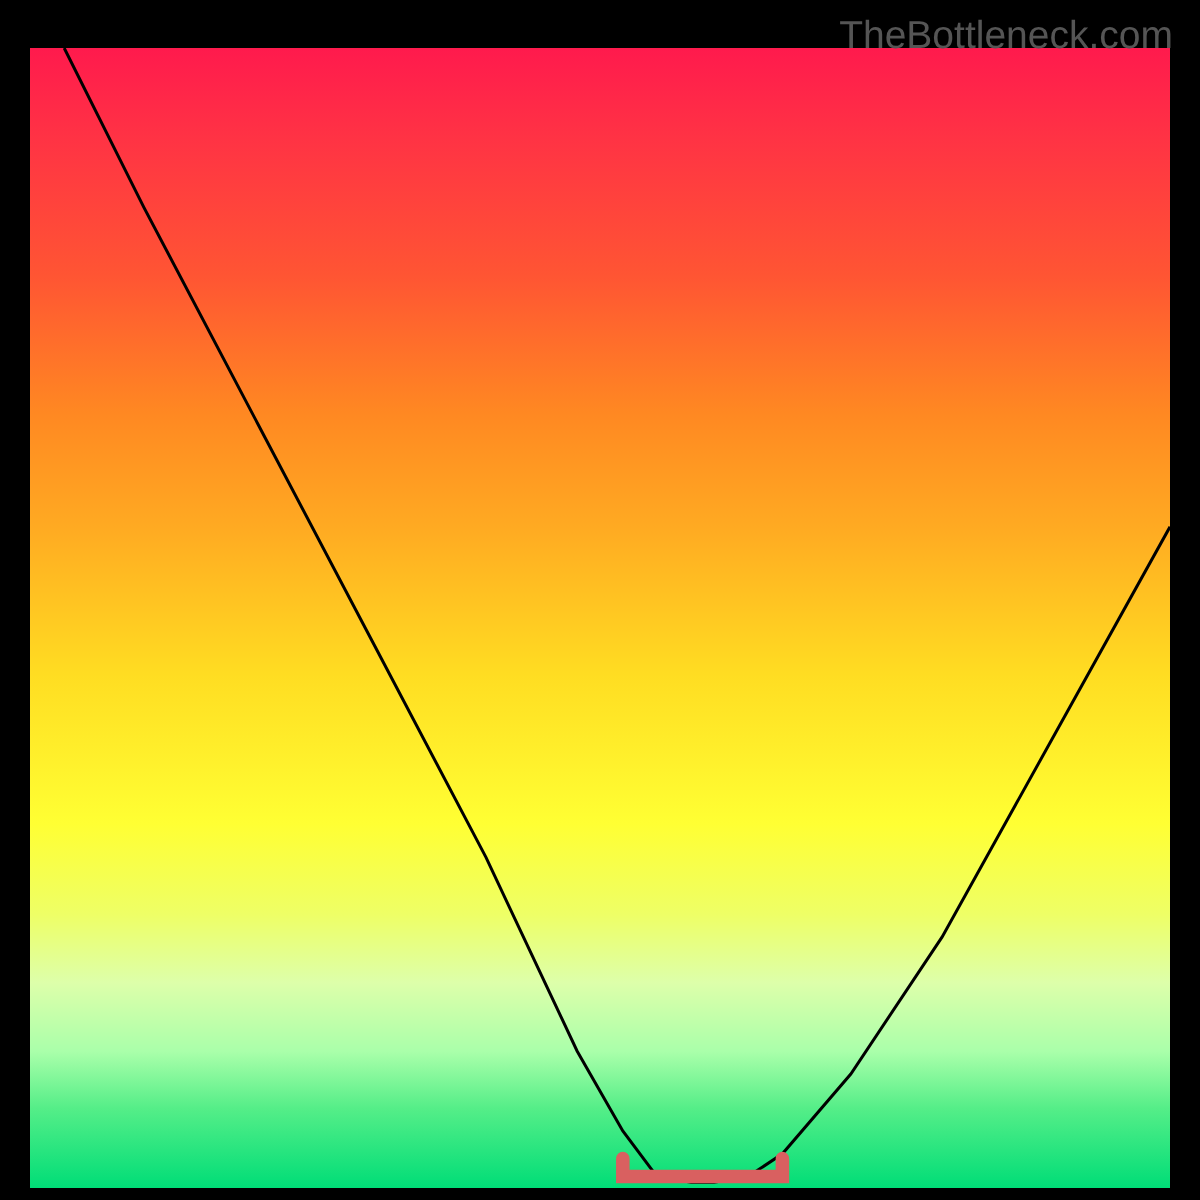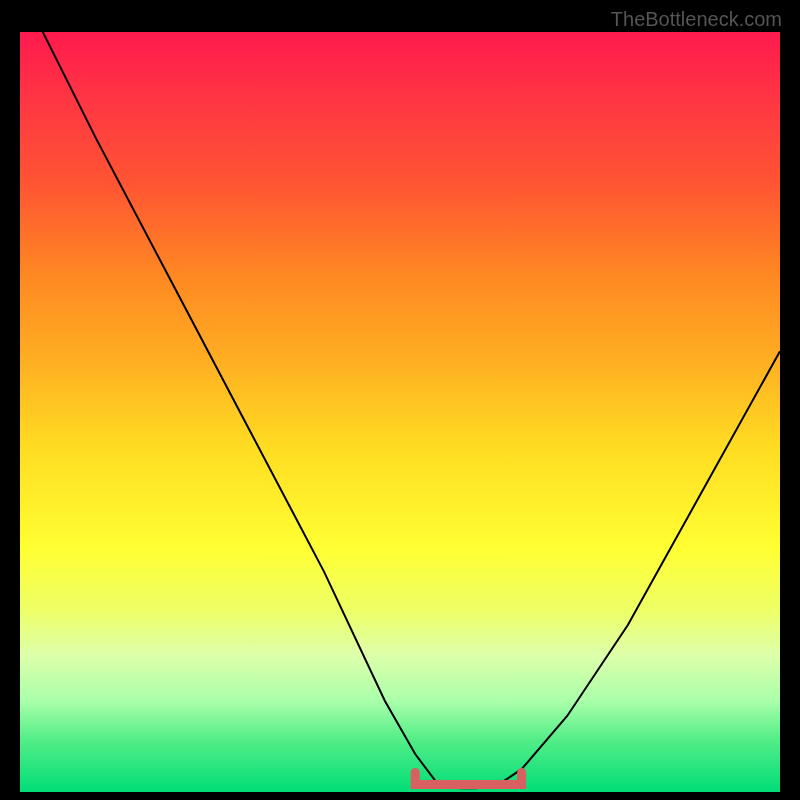--- a/index.html
+++ b/index.html
@@ -8,21 +8,21 @@
     height: 800px;
     background: #000;
     position: relative;
     font-family: Arial, sans-serif;
   }
   .watermark {
     position: absolute;
     top: 8px;
     right: 18px;
     color: #555;
-    font-size: 20px;
+    font-size: 26px;
     z-index: 10;
   }
   .plot-area {
     position: absolute;
     left: 20px;
     top: 32px;
     width: 760px;
     height: 760px;
     background: linear-gradient(to bottom,
       #ff1a4d 0%,

